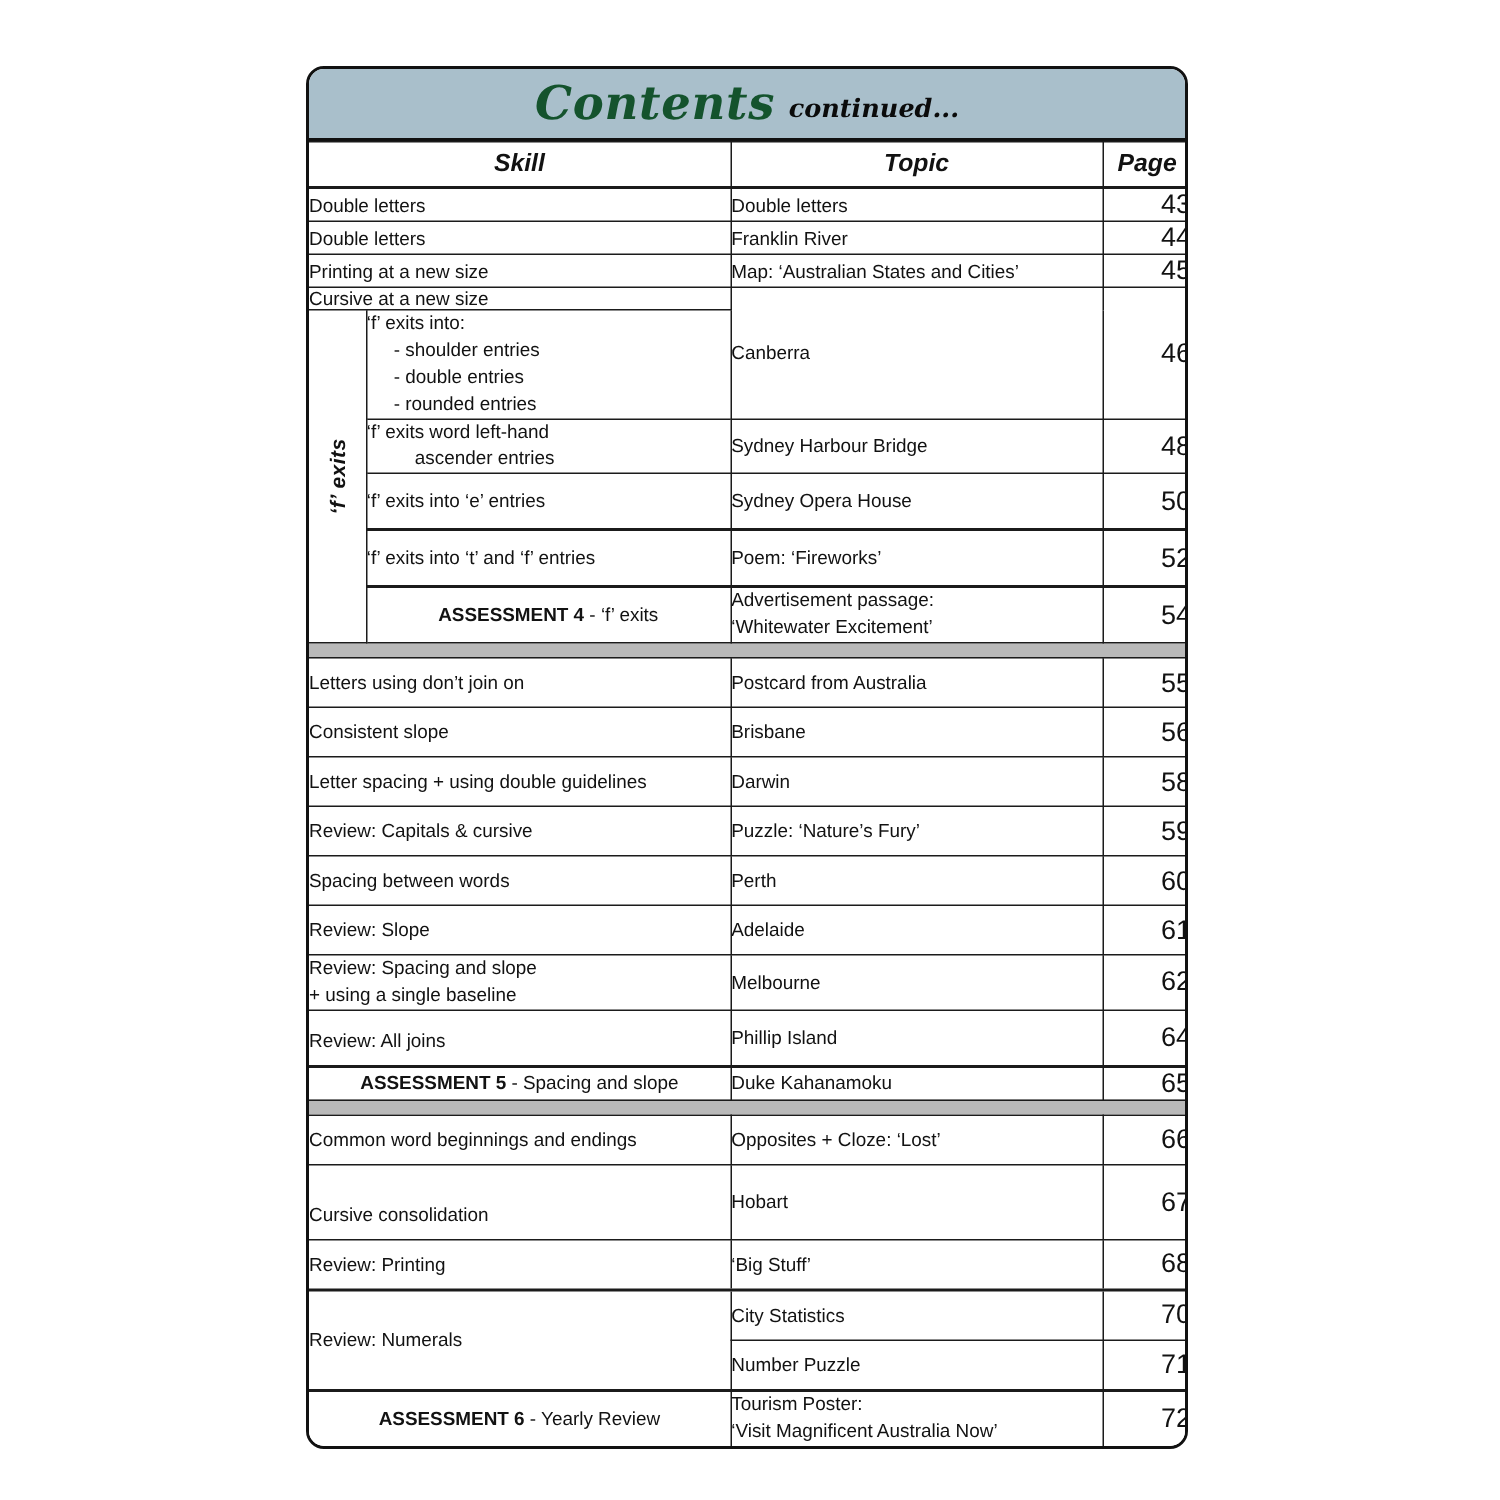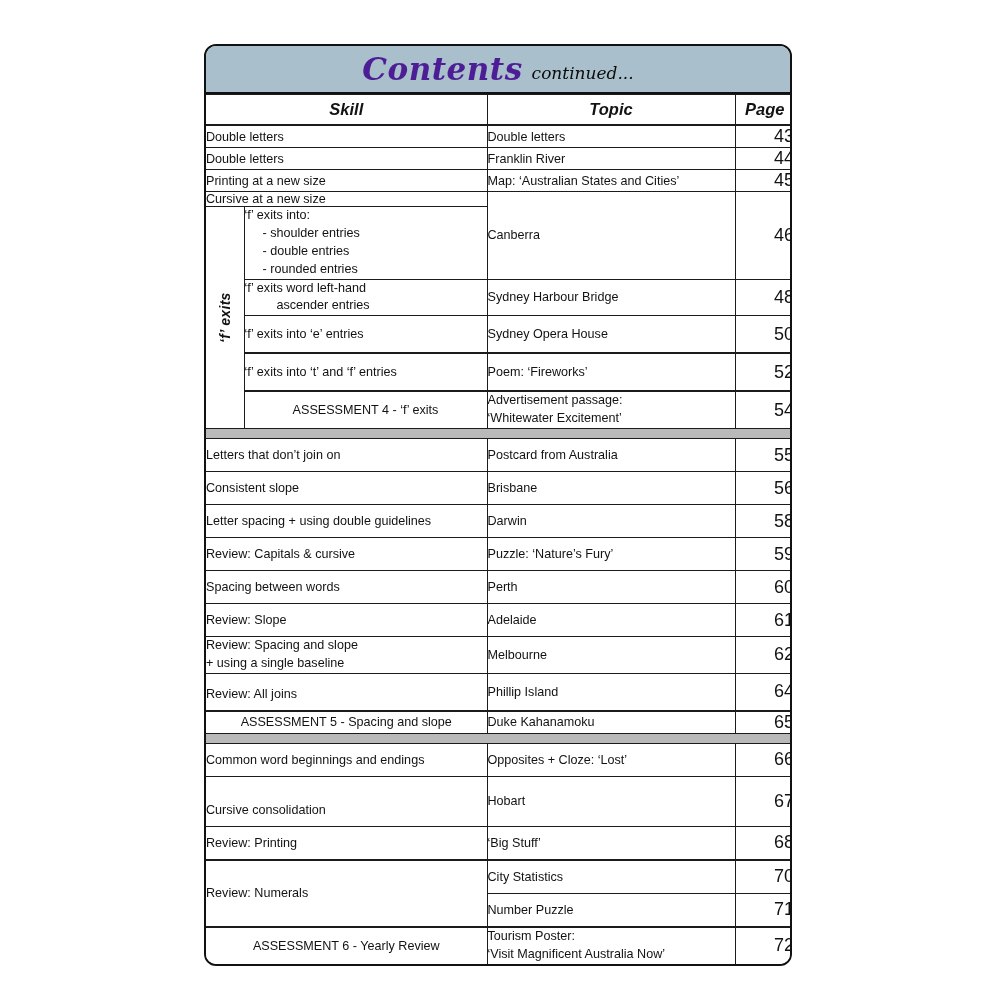--- a/index.html
+++ b/index.html
@@ -30,29 +30,29 @@
     display:flex;
     align-items:center;
     justify-content:center;
     border-bottom:2px solid #111111;
   }
   .title-main{
     font-family:"DejaVu Serif", serif;
     font-style:italic;
     font-weight:700;
     font-size:31px;
-    color:#4c1d95;
+    color:#14532d;
     letter-spacing:.5px;
     line-height:1;
     margin-right:9px;
   }
   .title-sub{
     font-family:"DejaVu Serif", serif;
     font-style:italic;
-    font-weight:400;
+    font-weight:700;
     font-size:17px;
     color:#0b0b0b;
     line-height:1;
     position:relative;
     top:4px;
   }
 
   
   table.toc{
     border-collapse:collapse;
@@ -125,21 +125,21 @@
   }
   .indent-list li{padding-left:18px;line-height:1.42;}
 
   .line2{line-height:1.42;}
   .hang{padding-left:32px;display:block;}
 
   .assess{
     text-align:center;
     padding:9px 10px;
   }
-  .assess b{font-weight:400;}
+  .assess b{font-weight:700;}
 
   .thick-top{border-top:2px solid #1b1b1b !important;}
 
   
   tr.sep td{
     background:#b9b9b9;
     height:9px;
     padding:0;
     border-top:1px solid #1b1b1b;
     border-bottom:1px solid #1b1b1b;
@@ -245,21 +245,21 @@
             <div class="line2">‘Whitewater Excitement’</div>
           </td>
           <td class="cell-page thick-top">54</td>
         </tr>
 
         <tr class="sep">
           <td colspan="4"></td>
         </tr>
 
         <tr>
-          <td colspan="2" class="cell" style="padding-top:9px;padding-bottom:9px;">Letters that don’t join on</td>
+          <td colspan="2" class="cell" style="padding-top:9px;padding-bottom:9px;">Letters using don’t join on</td>
           <td class="cell-topic">Postcard from Australia</td>
           <td class="cell-page">55</td>
         </tr>
 
         <tr>
           <td colspan="2" class="cell" style="padding-top:9px;padding-bottom:9px;">Consistent slope</td>
           <td class="cell-topic">Brisbane</td>
           <td class="cell-page">56</td>
         </tr>
 

